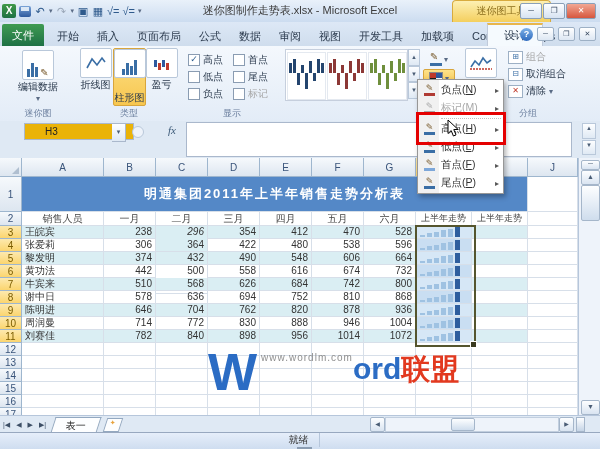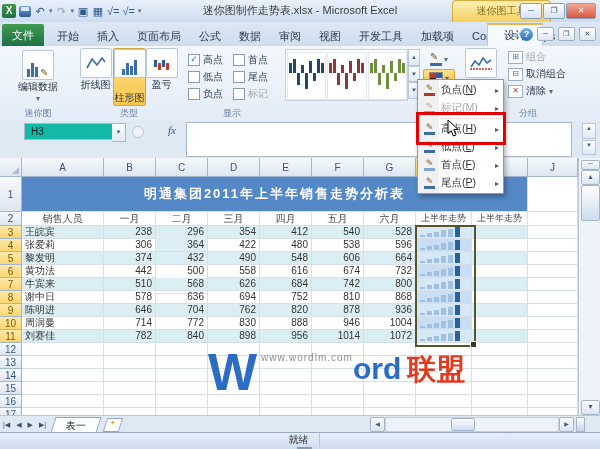--- a/index.html
+++ b/index.html
@@ -64,22 +64,22 @@
   .clrbtn.pressed{background:linear-gradient(#fde38a,#f3bf4a);border-color:#d8a53c;}
   .pencil{font-size:10px;color:#7a5c2e;line-height:8px;}
   .pbar{display:block;width:12px;height:3px;background:#3a6ea5;margin-top:1px;}
   .palette{width:12px;height:10px;display:grid;grid-template-columns:6px 6px;grid-template-rows:5px 5px;border:1px solid #8a8a8a;}
   .palette i{display:block;}
   .smallbtn{position:absolute;display:flex;align-items:center;gap:3px;font-size:10px;color:#2b3a4d;white-space:nowrap;}
   .smallbtn.dis{color:#a6a6a6;}
   .sicon{width:13px;height:11px;border:1px solid #9db0c5;background:#fff;font-size:8px;line-height:10px;text-align:center;color:#3a6ea5;}
   
   .fbar{position:absolute;left:0;top:121px;width:600px;height:37px;background:#dfe9f4;border-bottom:1px solid #b6c6db;}
-  .namebox{position:absolute;left:24px;top:2px;width:88px;height:15px;background:#14b8a6;border:1px solid #aab8cc;
-    font-size:10px;color:#222;padding-left:6px;line-height:15px;}
+  .namebox{position:absolute;left:24px;top:2px;width:88px;height:15px;background:#eab308;border:1px solid #aab8cc;
+    font-size:10px;color:#222;padding-left:20px;line-height:15px;}
   .nbdrop{position:absolute;left:112px;top:2px;width:13px;height:17px;border:1px solid #aab8cc;border-left:none;
     background:linear-gradient(#fdfeff,#dfe9f4);font-size:7px;text-align:center;line-height:16px;color:#4a5d75;}
   .fxcircle{position:absolute;left:132px;top:5px;width:10px;height:10px;border-radius:50%;border:1px solid #b9c8da;background:#eef3fa;}
   .fxlbl{position:absolute;left:168px;top:3px;font-size:11px;font-style:italic;font-family:"Liberation Serif","DejaVu Serif",serif;color:#3c5a78;}
   .finput{position:absolute;left:186px;top:1px;width:384px;height:33px;background:#fff;border:1px solid #aab8cc;}
   .fscroll{position:absolute;right:4px;top:2px;width:14px;height:32px;display:flex;flex-direction:column;gap:1px;}
   .fsb{flex:1;border:1px solid #b9c8da;background:linear-gradient(#fdfeff,#dfe9f4);font-size:6px;color:#4a5d75;text-align:center;line-height:9px;}
   
   .grid{position:absolute;left:0;top:158px;width:600px;height:257px;background:#fff;overflow:hidden;}
   .grow{display:flex;}
@@ -106,21 +106,21 @@
   .sbb{position:absolute;left:2px;width:17px;height:13px;border:1px solid #a5b6ca;border-radius:2px;
     background:linear-gradient(#fdfeff,#d9e4f1);font-size:7px;text-align:center;line-height:12px;color:#4a5d75;}
   .thumbv{position:absolute;left:2px;width:17px;border:1px solid #a5b6ca;border-radius:2px;background:linear-gradient(#fdfeff,#cfdded);}
   
   .wm{position:absolute;left:208px;top:192px;z-index:5;display:flex;align-items:flex-start;}
   .wm-w{font-size:52px;font-weight:bold;color:#2b6cc4;line-height:44px;letter-spacing:-2px;}
   .wm-col{display:flex;flex-direction:row;}
   .wm-url{font-size:10px;color:#8f8f8f;letter-spacing:1px;margin:2px 0 0 6px;}
   .wm-line{display:flex;align-items:baseline;}
   .wm-ord{font-size:30px;font-weight:bold;color:#2b6cc4;}
-  .wm-cn{font-size:29px;font-weight:bold;color:#e2391f;margin-left:6px;}
+  .wm-cn{font-size:29px;font-weight:bold;color:#e2391f;margin-left:0;}
   
   .stabs{position:absolute;left:0;top:415px;width:600px;height:17px;background:#dfe9f4;border-top:1px solid #b6c6db;display:flex;align-items:center;}
   .snav{font-size:7px;color:#3d4f66;padding:0 3px;}
   .stab{height:15px;background:#fdfeff;border:1px solid #93a8c0;border-bottom:none;padding:0 12px;
     font-size:10px;line-height:15px;color:#222;margin-left:4px;transform:skewX(-18deg);}
   .stab span{display:inline-block;transform:skewX(18deg);}
   .inssheet{width:14px;height:12px;background:#fdfeff;border:1px solid #93a8c0;margin-left:6px;position:relative;transform:skewX(-18deg);}
   .inssheet:after{content:"✦";position:absolute;left:3px;top:0px;font-size:7px;color:#e8a33d;transform:skewX(18deg);}
   .hsb{position:absolute;left:370px;top:2px;width:215px;height:13px;display:flex;align-items:center;}
   .hsbb{width:13px;height:13px;border:1px solid #a5b6ca;border-radius:2px;background:linear-gradient(#fdfeff,#d9e4f1);
@@ -465,24 +465,24 @@
         <div class="c hdr2" style="width: 52px; height: 14px; line-height: 13px;">五月</div>
         <div class="c hdr2" style="width: 52px; height: 14px; line-height: 13px;">六月</div>
         <div class="c hdr2" style="width: 56px; height: 14px; line-height: 13px; font-size: 9px;">上半年走势</div>
         <div class="c hdr2" style="width: 56px; height: 14px; line-height: 13px; font-size: 9px;">上半年走势</div>
         <div class="c" style="width: 50px; height: 14px; line-height: 13px;"></div>
       </div>
       <div class="grow" style="height: 13px;">
         <div class="rowh hl" style="width: 22px; height: 13px; line-height: 13px;">3</div>
         <div class="c name tint" style="width: 82px; height: 13px; line-height: 12px;">王皖宾</div>
         <div class="c num tint" style="width: 52px; height: 13px; line-height: 12px;">238</div>
-        <div class="c num tint" style="width: 52px; height: 28px; line-height: 12px;">296</div>
+        <div class="c num tint" style="width: 52px; height: 28px; line-height: 12px; font-style: italic;">296</div>
         <div class="c num tint" style="width: 52px; height: 13px; line-height: 12px;">354</div>
         <div class="c num tint" style="width: 52px; height: 13px; line-height: 12px;">412</div>
-        <div class="c num tint" style="width: 52px; height: 13px; line-height: 12px;">540</div>
+        <div class="c num tint" style="width: 52px; height: 13px; line-height: 12px;">470</div>
         <div class="c num tint" style="width: 52px; height: 13px; line-height: 12px;">528</div>
         <div class="c selc tint" style="width: 56px; height: 13px; line-height: 12px;">
           <div class="spark">
             <i style="height: 2px; background: rgb(159, 194, 226);"></i>
             <i style="height: 4px; background: rgb(159, 194, 226);"></i>
             <i style="height: 5px; background: rgb(159, 194, 226);"></i>
             <i style="height: 7px; background: rgb(159, 194, 226);"></i>
             <i style="height: 8px; background: rgb(159, 194, 226);"></i>
             <i style="height: 10px; background: rgb(46, 94, 158);"></i>
           </div>

